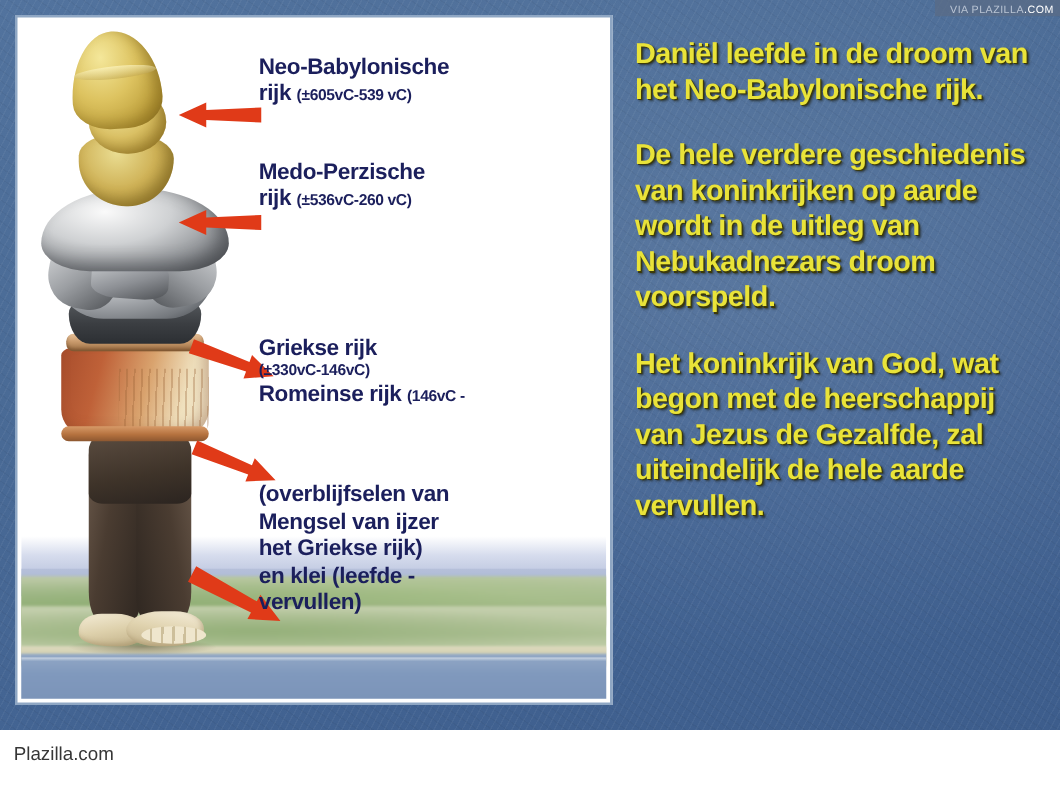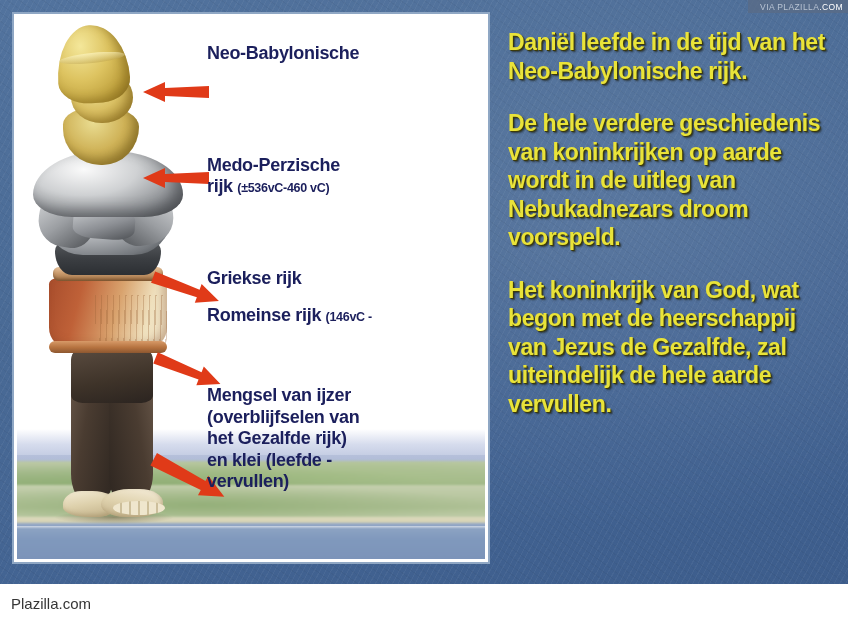--- a/index.html
+++ b/index.html
@@ -326,21 +326,21 @@
     font-weight: bold;
     line-height: 1.14;
     letter-spacing: -0.3px;
   }
   .cap .small {
     font-size: 12.5px;
     font-weight: bold;
     letter-spacing: -0.3px;
   }
   .cap.c1 { position: absolute; left: 0;  top: 0;   width: 282px; }
-  .cap.c2 { position: absolute; left: 0;  top: 112px;  width: 282px; }
+  .cap.c2 { position: absolute; left: 0;  top: 84px;  width: 282px; }
   .cap.c3 { position: absolute; left: 0;  top: 192px; width: 282px; margin-top: 33px; }
   .cap.c4 { position: absolute; left: 0;  top: 262px; width: 290px; }
   .cap.c5 { position: absolute; left: 0;  top: 342px; width: 282px; }
   .cap.c5 .big { line-height: 1.20; }
 
   
   #yellow-col {
     position: absolute;
     left: 508px;
     top: 28px;
@@ -454,55 +454,60 @@
           <g transform="rotate(208 40 31)">
             <polygon points="0,31 24,20 24,26 80,24 80,38 24,36 24,42" fill="#e03a18"></polygon>
           </g>
         </svg>
       </div>
 
       <div id="captions">
 
         <div class="cap c1">
           <div class="big">Neo-Babylonische</div>
+          <div>
+            <span class="big">rijk</span>
+            <span class="small">(±605vC-539 vC)</span>
+          </div>
         </div>
 
         <div class="cap c2">
           <div class="big">Medo-Perzische</div>
           <div>
             <span class="big">rijk</span>
-            <span class="small">(±536vC-460 vC)</span>
+            <span class="small">(±536vC-260 vC)</span>
           </div>
         </div>
 
         <div class="cap c3">
           <div class="big">Griekse rijk</div>
+          <div class="small">(±330vC-146vC)</div>
         </div>
 
         <div class="cap c4">
           <div>
             <span class="big">Romeinse rijk</span>
             <span class="small">(146vC -</span>
           </div>
         </div>
 
         <div class="cap c5">
+          <div class="big">(overblijfselen van</div>
           <div class="big">Mengsel van ijzer</div>
-          <div class="big">(overblijfselen van</div>
-          <div class="big">het Gezalfde rijk)</div>
+          <div class="big">het Griekse rijk)</div>
           <div class="big">en klei (leefde -</div>
           <div class="big">vervullen)</div>
         </div>
 
       </div>
     </div>
   </div>
 
   <div id="yellow-col">
-    <p>Daniël leefde in de tijd van het Neo-Babylonische rijk.</p>
+    <p>Daniël leefde in de droom van het Neo-Babylonische rijk.</p>
     <p>De hele verdere geschiedenis van koninkrijken op aarde wordt in de uitleg van Nebukadnezars droom voorspeld.</p>
     <p>Het koninkrijk van God, wat begon met de heerschappij van Jezus de Gezalfde, zal uiteindelijk de hele aarde vervullen.</p>
   </div>
 
   <div id="watermark">
     <span class="wm-a">VIA PLAZILLA</span>
       <span class="wm-b">.COM</span>
   </div>
 
 </div>

